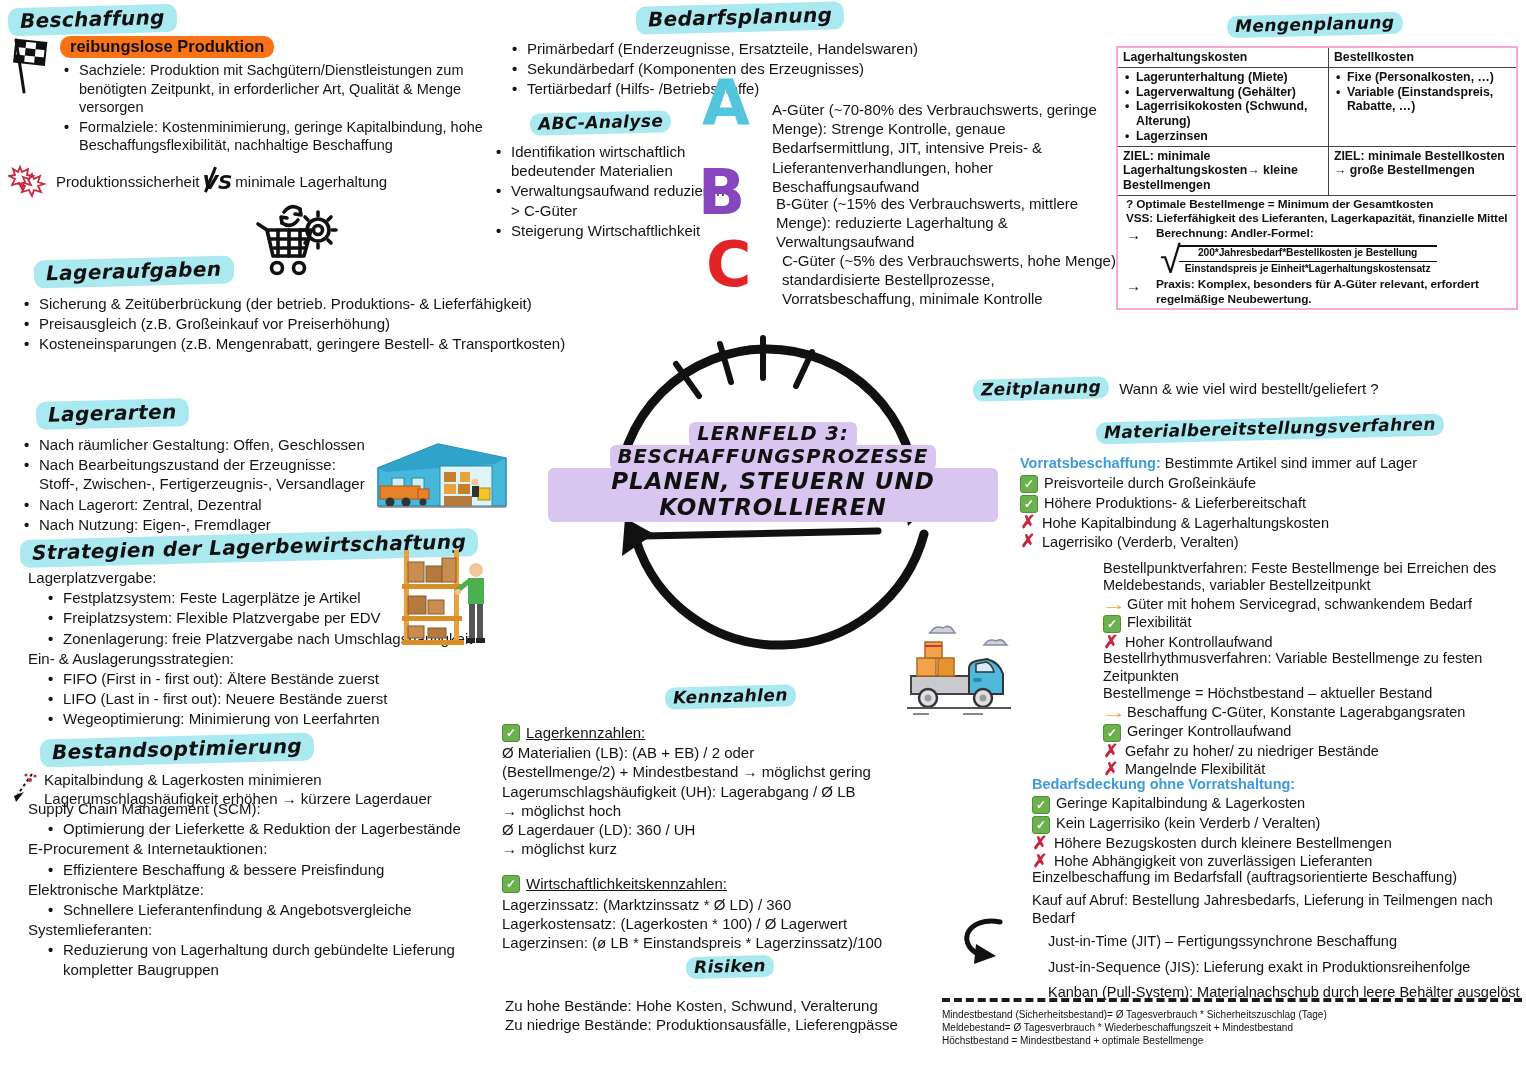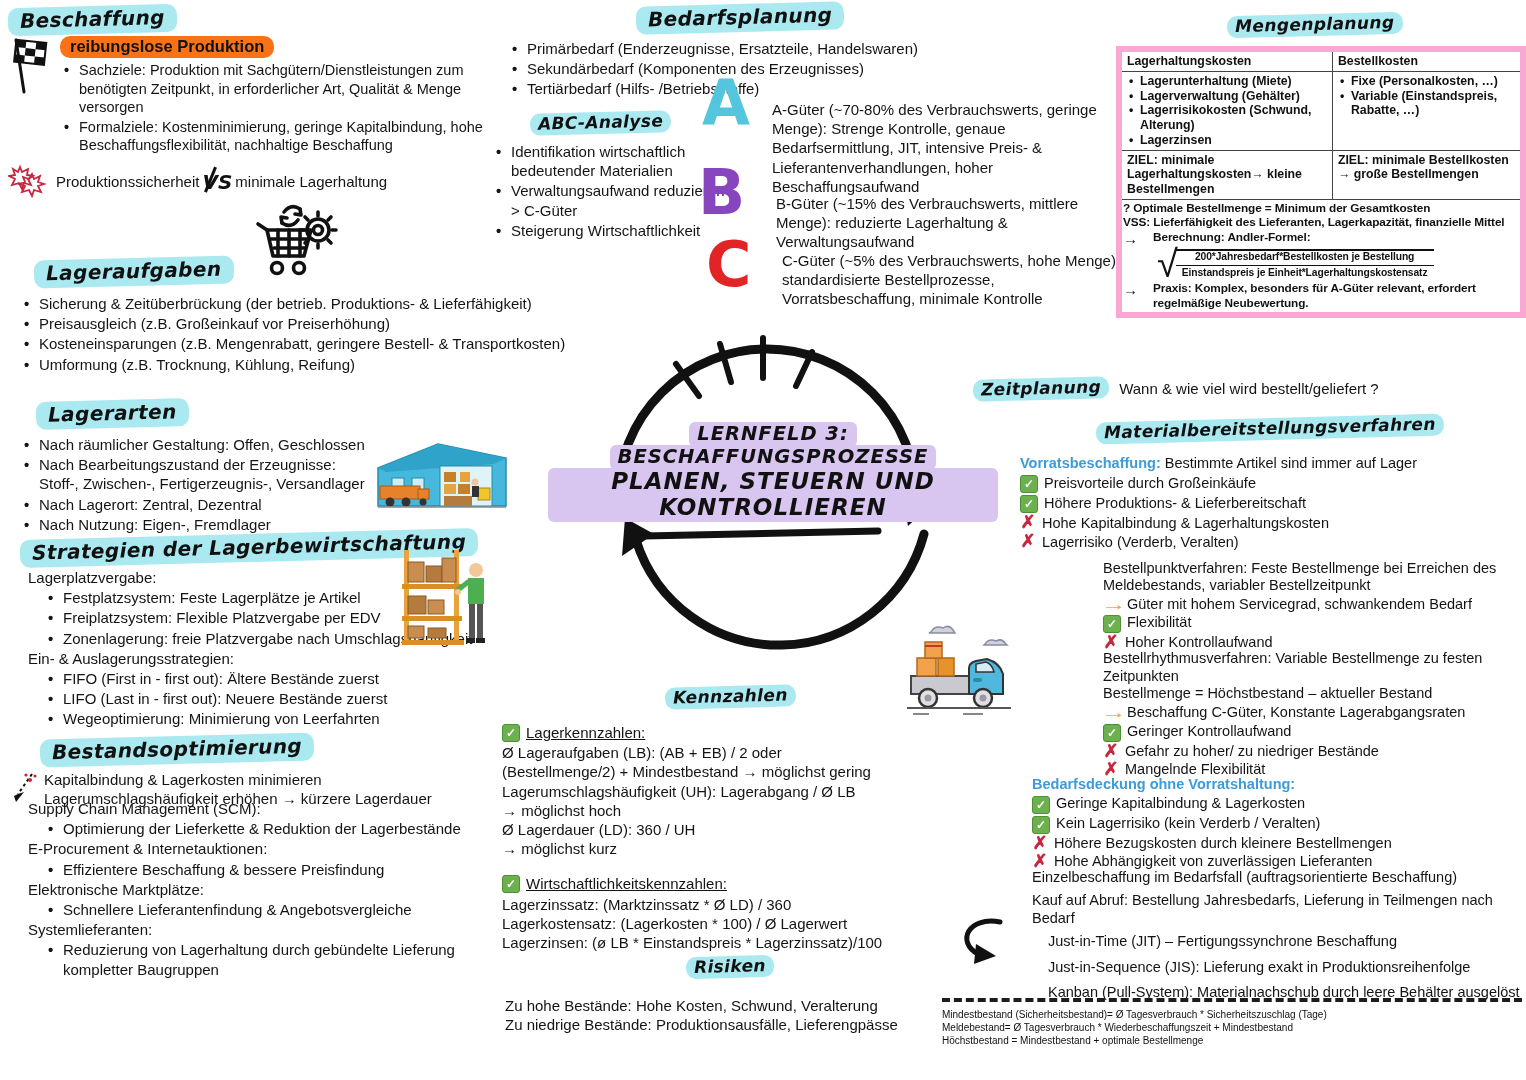--- a/index.html
+++ b/index.html
@@ -26,27 +26,27 @@
         transform:scaleX(1.5);margin-right:2px;text-align:center}
   .barr{display:inline-block;flex:none;width:26px;font-weight:900;font-size:15px}
   .il{display:flex;align-items:flex-start;margin:1px 0}
   .und{text-decoration:underline}
   .blu{color:#3d9bd9;font-weight:bold}
   .ctr{text-align:center}
   .purp{background:#d9c6f0;border-radius:6px;padding:0 8px 2px;display:inline-block;
         font-family:"DejaVu Sans",sans-serif;font-weight:bold;font-style:italic;font-size:19.5px;letter-spacing:1px}
   .titleblock div{margin:-2px 0}
   
-  .mtable{border:6px solid #f9a8d4;font-weight:bold;font-size:12.3px;line-height:1.2;background:#fff}
+  .mtable{border:2px solid #f9a8d4;font-weight:bold;font-size:12.3px;line-height:1.2;background:#fff}
   .mrow{display:grid;grid-template-columns:53% 47%}
   .mcell{padding:2px 5px;border-bottom:1px solid #444}
   .mcell.l{border-right:1px solid #444}
   .mbu{position:relative;padding-left:13px}
   .mbu::before{content:"•";position:absolute;left:2px}
-  .mfoot{padding:1px 1px;font-size:11.8px;letter-spacing:-0.1px}
+  .mfoot{padding:1px 8px;font-size:11.8px;letter-spacing:-0.1px}
   .frow{display:flex;align-items:flex-start;gap:4px;margin:1px 0}
   .formula{display:flex;align-items:center;margin:1px 0 2px 34px}
   .sqrt{font-size:38px;font-weight:normal;line-height:.8;margin-right:-2px}
   .frac{border-top:2px solid #111;display:inline-block;text-align:center;font-size:10.3px}
   .frac .num{border-bottom:1.6px solid #111;padding:0 6px 1px}
   .frac .den{padding:1px 6px 0}
   .dashline{border-top:4.5px dashed #1c1c1c;height:0}
   .f15{font-size:15px}
 </style>
 </head>
@@ -103,21 +103,20 @@
       <path d="M72,22 v-4 M72,50 v4 M58,36 h-4 M86,36 h4 M62,26 l-3,-3 M82,26 l3,-3 M62,46 l-3,3 M82,46 l3,3"></path>
     </g>
   </svg>
 
   <div class="abs" style="left:20px;top:258px;width:580px">
     <span class="hw" style="margin-left:14px">Lageraufgaben</span>
     <div class="t f15" style="margin-top:8px">
       <div class="bu"><span>Sicherung &amp; Zeitüberbrückung (der betrieb. Produktions- &amp; Lieferfähigkeit)</span></div>
       <div class="bu"><span>Preisausgleich (z.B. Großeinkauf vor Preiserhöhung)</span></div>
       <div class="bu"><span>Kosteneinsparungen (z.B. Mengenrabatt, geringere Bestell- &amp; Transportkosten)</span></div>
-      <div class="bu"><span>Umformung (z.B. Trocknung, Kühlung, Reifung)</span></div>
     </div>
   </div>
 
   <div class="abs" style="left:20px;top:400px;width:500px">
     <span class="hw" style="margin-left:16px">Lagerarten</span>
     <div class="t f15" style="margin-top:7px;width:370px">
       <div class="bu"><span>Nach räumlicher Gestaltung: </span><span class="bb">Offen, Geschlossen</span></div>
       <div class="bu"><span>Nach Bearbeitungszustand der Erzeugnisse:</span><br>
         <span class="bb">Stoff-, Zwischen-, Fertigerzeugnis-, Versandlager</span></div>
       <div class="bu"><span>Nach Lagerort: </span><span class="bb">Zentral, Dezentral</span></div>
@@ -268,21 +267,21 @@
   </div>
 
   <div class="abs ctr" style="left:530px;top:686px;width:400px">
     <span class="hw sm">Kennzahlen</span>
   </div>
   <div class="abs t f15" style="left:502px;top:722px;width:450px">
     <div class="il">
         <span class="chk">✓</span>
         <span class="bb und">Lagerkennzahlen:</span>
       </div>
-    <div><span class="bb">Ø Lageraufgaben</span><span> (LB): (AB + EB) / 2 oder</span></div>
+    <div><span class="bb">Ø Materialien</span><span> (LB): (AB + EB) / 2 oder</span></div>
     <div class="ind"><span>(Bestellmenge/2) + Mindestbestand → möglichst gering</span></div>
     <div><span class="bb">Lagerumschlagshäufigkeit</span><span> (UH): Lagerabgang / Ø LB</span></div>
     <div><span>→ möglichst hoch</span></div>
     <div><span class="bb">Ø Lagerdauer (LD)</span><span>: 360 / UH</span></div>
     <div><span>→ möglichst kurz</span></div>
     <div class="il" style="margin-top:16px">
         <span class="chk">✓</span>
         <span class="bb und">Wirtschaftlichkeitskennzahlen:</span>
       </div>
     <div><span>Lagerzinssatz: (Marktzinssatz * Ø LD) / 360</span></div>

